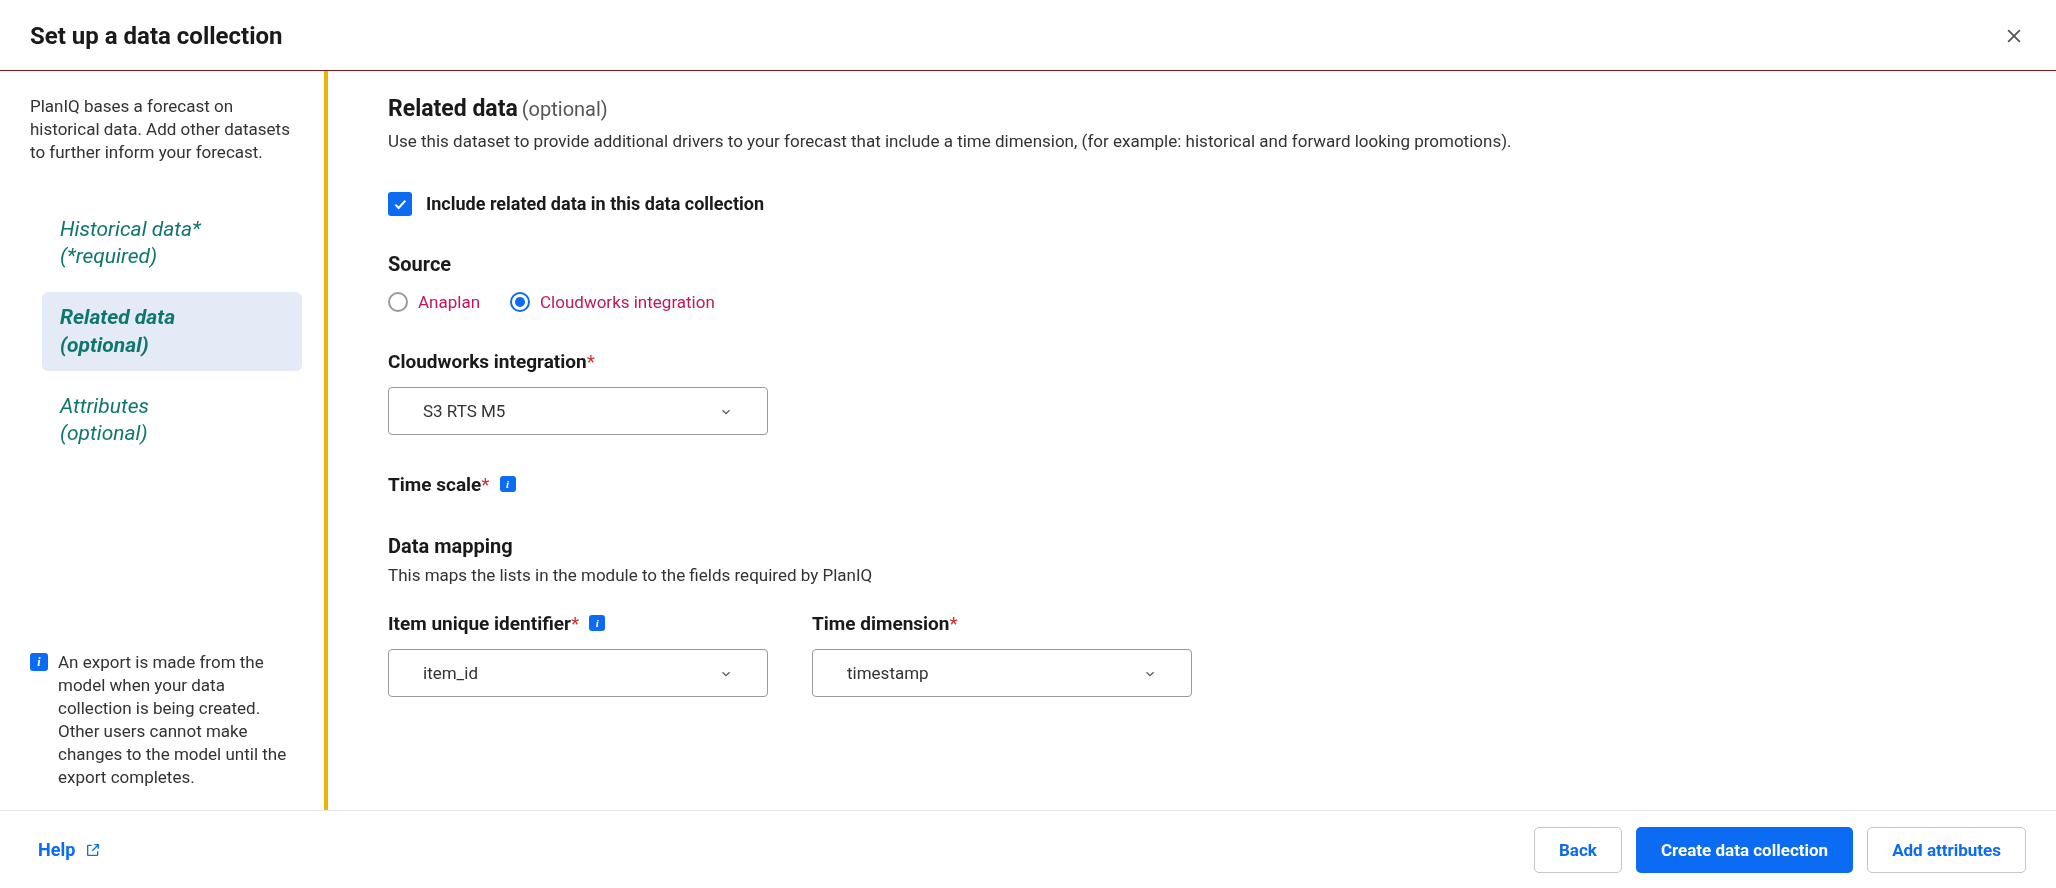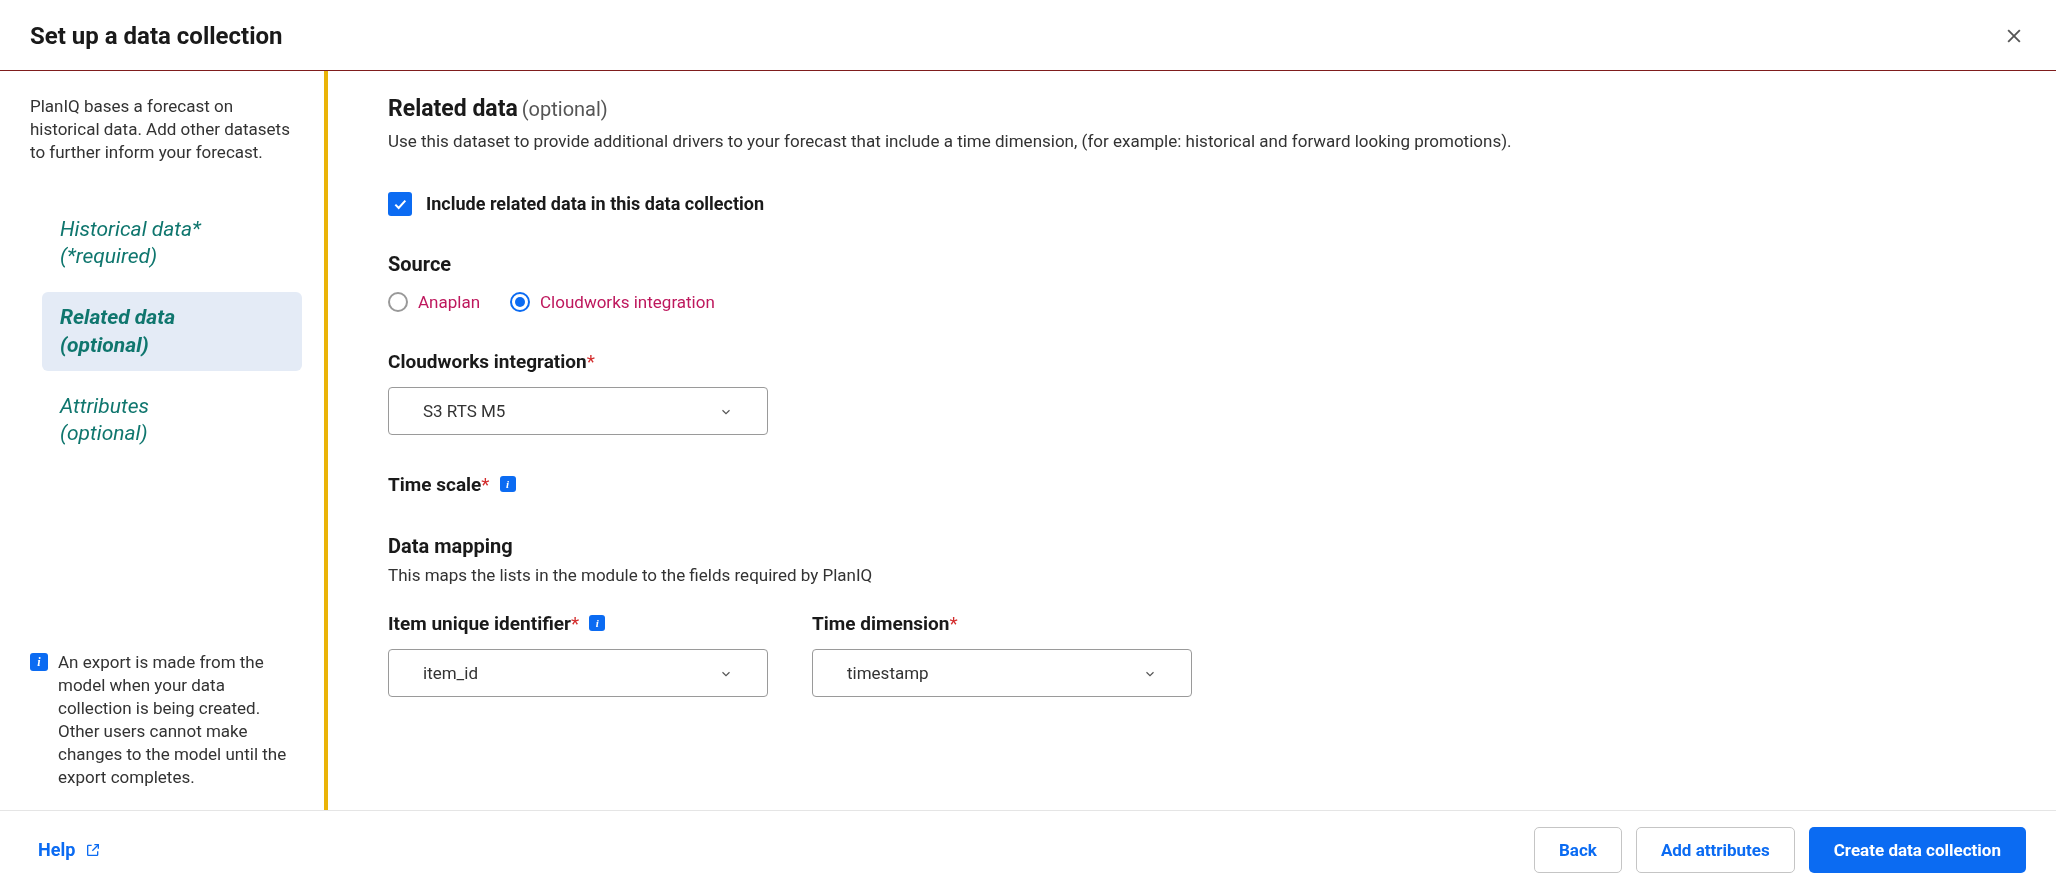--- a/index.html
+++ b/index.html
@@ -461,16 +461,16 @@
   <div class="help-link">
     <span>Help</span>
     <svg viewBox="0 0 24 24">
       <path d="M14 4h6v6"></path>
       <path d="M20 4l-9 9"></path>
       <path d="M19 14v5a1 1 0 0 1-1 1H5a1 1 0 0 1-1-1V6a1 1 0 0 1 1-1h5"></path>
     </svg>
   </div>
   <div class="footer-buttons">
     <div class="btn btn-secondary">Back</div>
+    <div class="btn btn-primary">Create data collection</div>
     <div class="btn btn-secondary">Add attributes</div>
-    <div class="btn btn-primary">Create data collection</div>
   </div>
 </div>
 
 </body></html>

